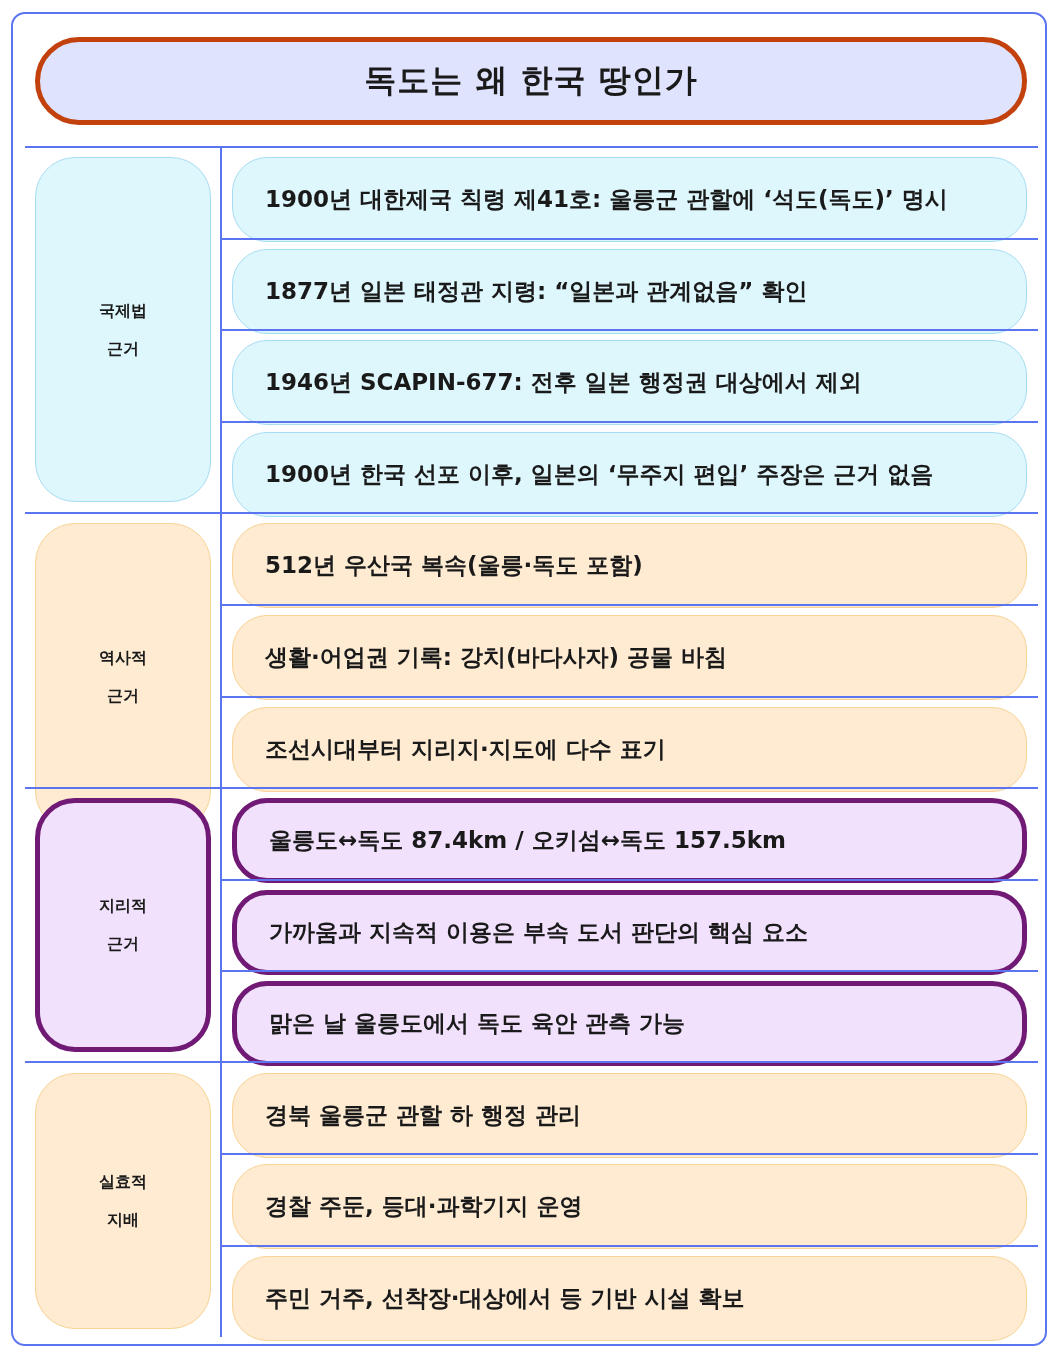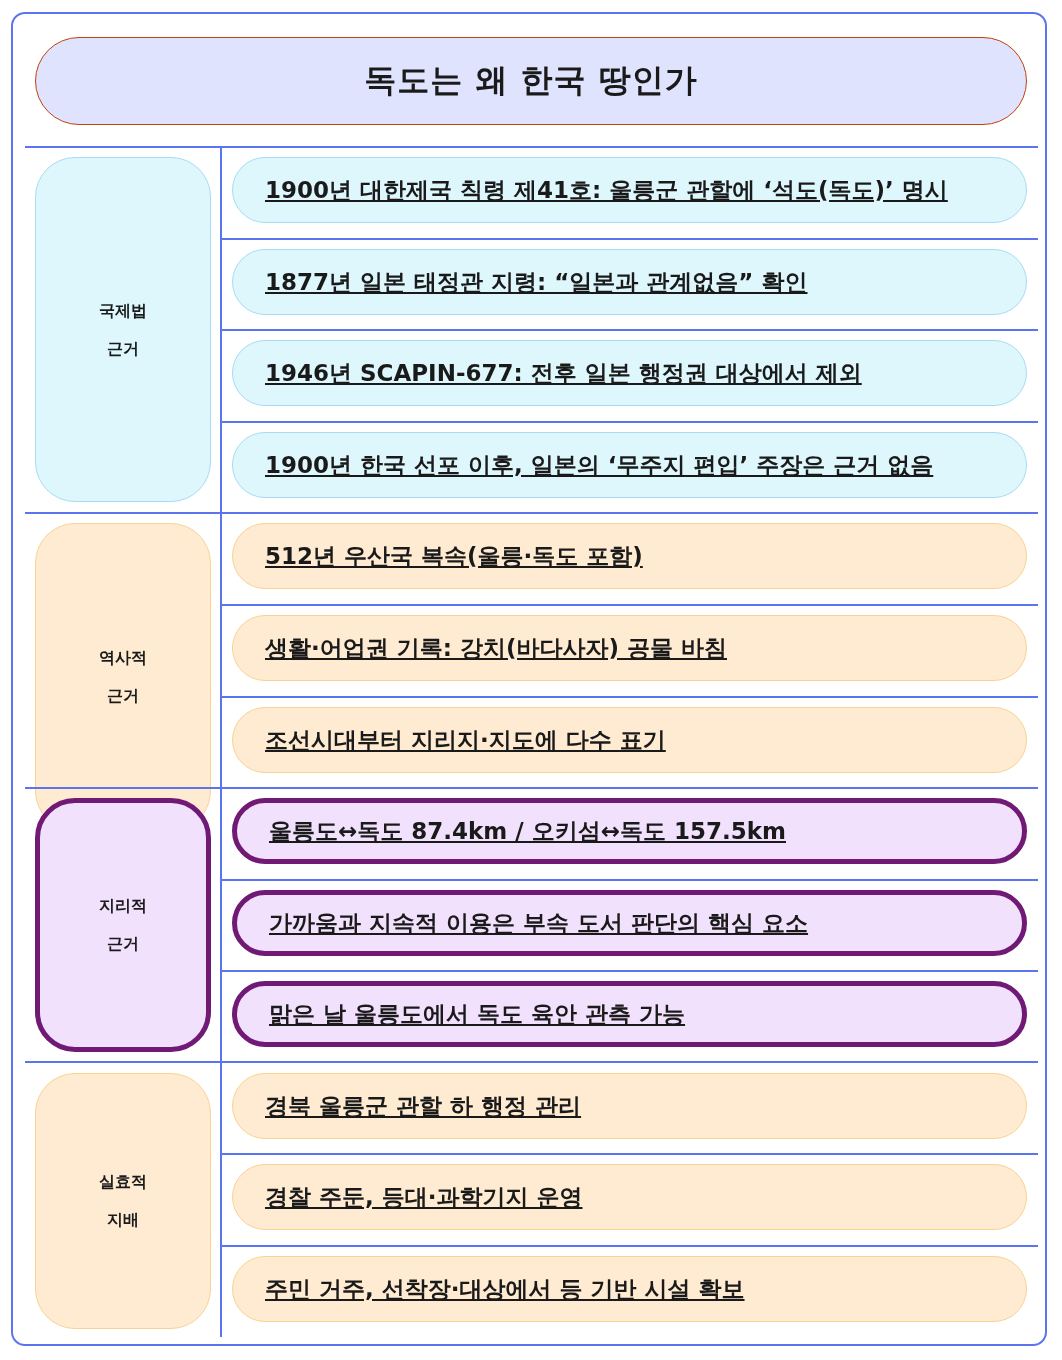--- a/index.html
+++ b/index.html
@@ -3,36 +3,36 @@
 <meta charset="utf-8">
 <style>
   html, body { margin: 0; padding: 0; background: #ffffff; }
   body { width: 1062px; height: 1360px; position: relative; font-family: "DejaVu Sans", "Liberation Sans", sans-serif; color: #1a1a1a; }
   .frame {
     position: absolute; left: 11px; top: 12px; width: 1036px; height: 1334px;
     border: 2px solid #5b74f0; border-radius: 14px; box-sizing: border-box; background: #fff;
   }
   .title {
     position: absolute; left: 35px; top: 37px; width: 992px; height: 88px;
-    background: #dfe3fd; border: 1px solid #c2410c; border-radius: 44px; box-sizing: border-box;
+    background: #dfe3fd; border: 5px solid #c2410c; border-radius: 44px; box-sizing: border-box;
     display: flex; align-items: center; justify-content: center;
     font-weight: bold; font-size: 32px; letter-spacing: 1px;
   }
   .hline { position: absolute; left: 25px; width: 1013px; height: 2px; background: #5b74f0; }
   .hline.short { left: 222px; width: 816px; }
   .vline { position: absolute; left: 220px; top: 147px; width: 2px; height: 1190px; background: #5b74f0; }
   .label {
     position: absolute; left: 35px; width: 176px; box-sizing: border-box; border-radius: 40px;
     display: flex; align-items: center; justify-content: center; text-align: center;
     font-weight: bold; font-size: 16px; line-height: 38px; white-space: pre-line;
   }
   .item {
-    position: absolute; left: 232px; width: 795px; height: 66px; box-sizing: border-box;
+    position: absolute; left: 232px; width: 795px; height: 85px; box-sizing: border-box;
     border-radius: 35px; display: flex; align-items: center; padding-left: 32px;
-    font-size: 23px; font-weight: bold; white-space: nowrap; text-decoration: underline;
+    font-size: 23px; font-weight: bold; white-space: nowrap;
   }
   .cyan { background: #def7fd; border: 1px solid #a6dcf3; }
   .peach { background: #feebd2; border: 1px solid #f8d393; }
   .violet { background: #f2e1fd; border: 5px solid #701a75; }
 </style>
 </head>
 <body>
 
 <div class="frame"></div>
 

